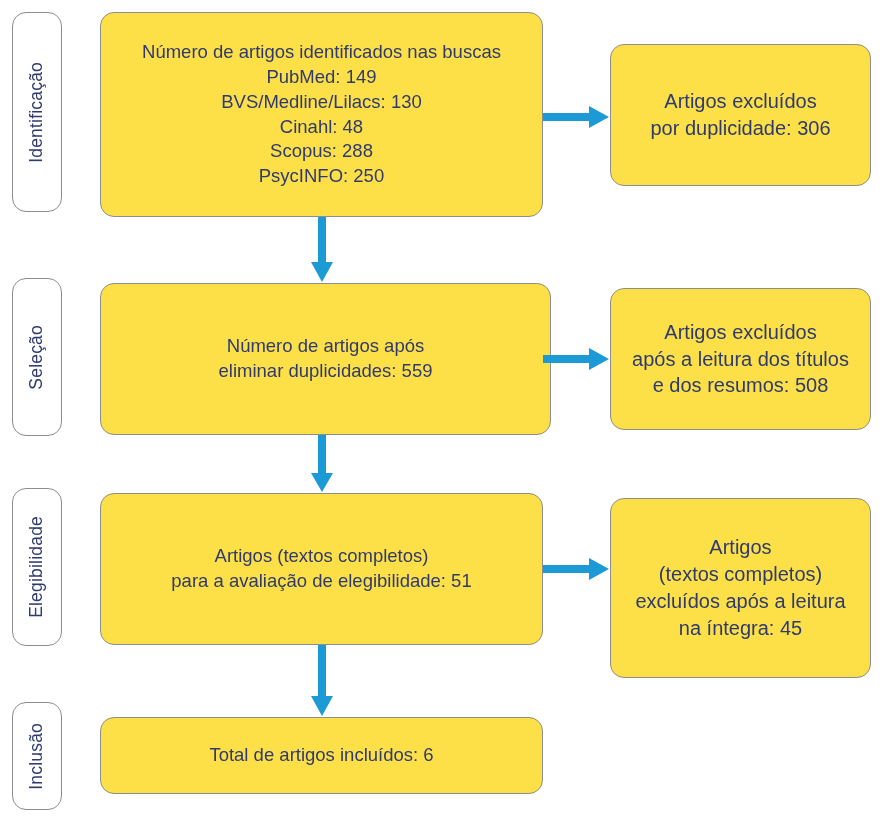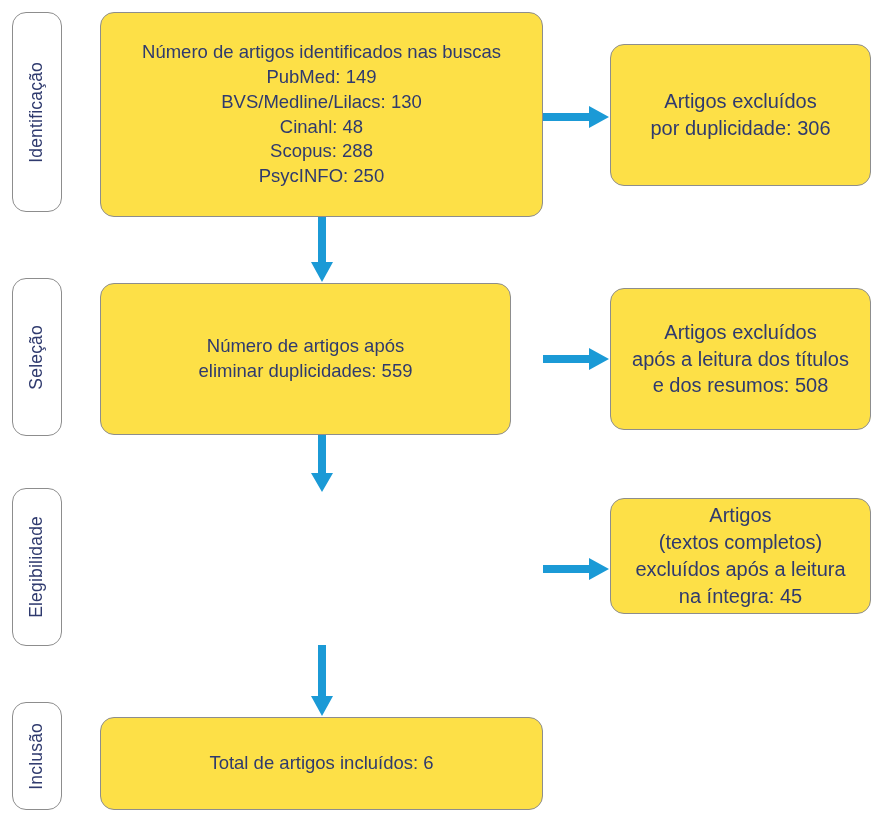--- a/index.html
+++ b/index.html
@@ -96,42 +96,46 @@
 
   <div class="flow-box" style="left:100px; top:12px; width:443px; height:205px;">
     <span class="box-text">Número de artigos identificados nas buscas
 PubMed: 149
 BVS/Medline/Lilacs: 130
 Cinahl: 48
 Scopus: 288
 PsycINFO: 250</span>
   </div>
 
-  <div class="flow-box" style="left:100px; top:283px; width:411px; height:152px;">
+  <div class="flow-box" style="left:100px; top:283px; width:451px; height:152px;">
     <span class="box-text">Número de artigos após
 eliminar duplicidades: 559</span>
   </div>
 
+  <div class="flow-box" style="left:100px; top:493px; width:443px; height:152px;">
+    <span class="box-text">Artigos (textos completos)
+para a avaliação de elegibilidade: 51</span>
+  </div>
 
-  <div class="flow-box" style="left:100px; top:717px; width:443px; height:93px;">
+  <div class="flow-box" style="left:100px; top:717px; width:443px; height:77px;">
     <span class="box-text">Total de artigos incluídos: 6</span>
   </div>
 
   <div class="flow-box secondary" style="left:610px; top:44px; width:261px; height:142px;">
     <span class="box-text">Artigos excluídos
 por duplicidade: 306</span>
   </div>
 
   <div class="flow-box secondary" style="left:610px; top:288px; width:261px; height:142px;">
     <span class="box-text">Artigos excluídos
 após a leitura dos títulos
 e dos resumos: 508</span>
   </div>
 
-  <div class="flow-box secondary" style="left:610px; top:498px; width:261px; height:116px;">
+  <div class="flow-box secondary" style="left:610px; top:498px; width:261px; height:180px;">
     <span class="box-text">Artigos
 (textos completos)
 excluídos após a leitura
 na íntegra: 45</span>
   </div>
 
   <div class="arrow" style="left:543px; top:105px;">
     <svg width="67" height="24" viewBox="0 0 67 24" aria-hidden="true">
       <path d="M0 8 H46 V1 L66 12 L46 23 V16 H0 Z" fill="#1b9ad6"></path>
     </svg>

